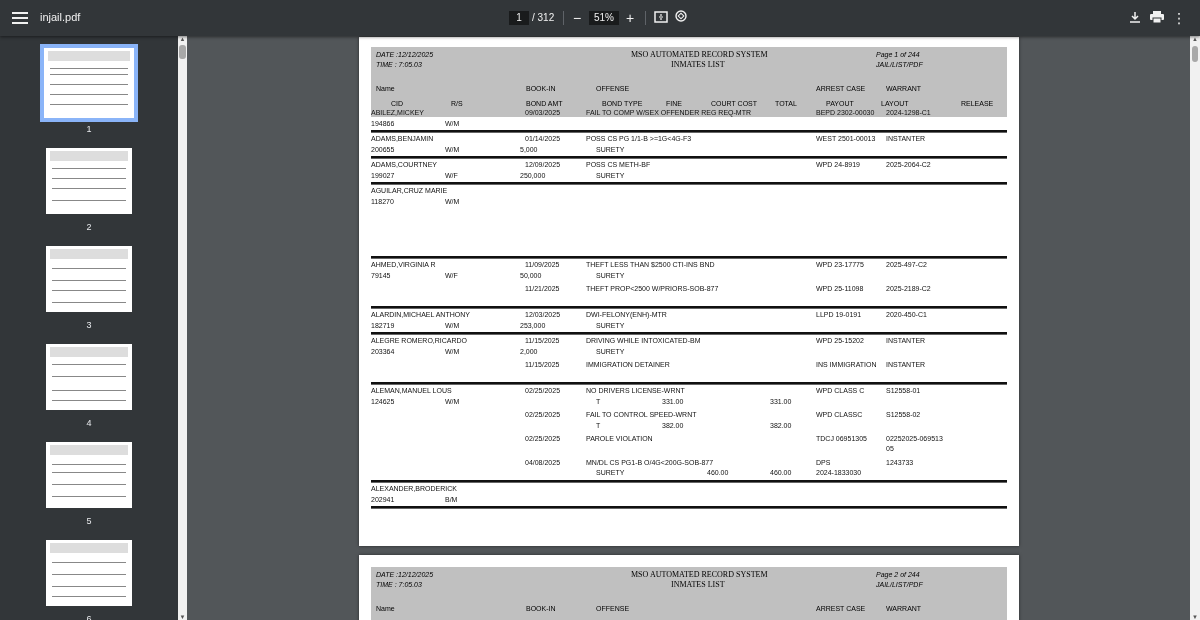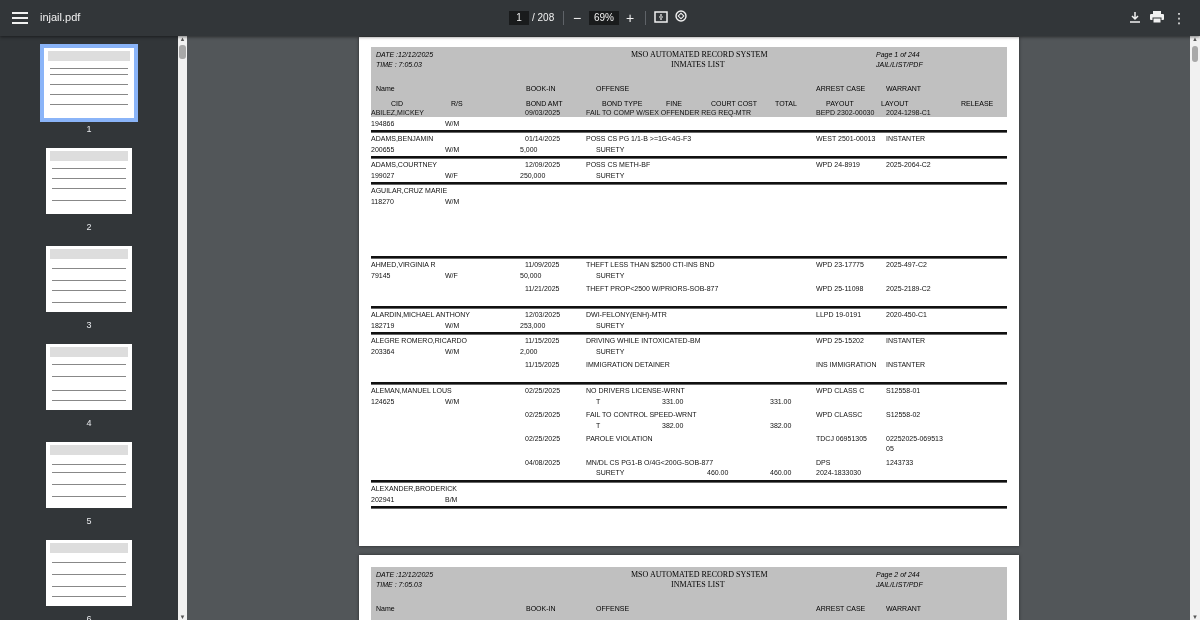--- a/index.html
+++ b/index.html
@@ -36,24 +36,24 @@
 <body>
 
 <div class="toolbar">
   <div class="menu-btn">
       <span></span>
       <span></span>
       <span></span>
     </div>
   <div class="title">injail.pdf</div>
   <div class="pagebox">1</div>
-  <div class="pagetotal">/ 208</div>
+  <div class="pagetotal">/ 312</div>
   <div class="sep" style="left:563px"></div>
   <div class="tb-icon" style="left:568px">−</div>
-  <div class="zoombox">69%</div>
+  <div class="zoombox">51%</div>
   <div class="tb-icon" style="left:621px">+</div>
   <div class="sep" style="left:645px"></div>
   <div class="tb-icon" style="left:652px"><svg width="14" height="12" viewBox="0 0 14 12">
         <rect x="1" y="1" width="12" height="10" fill="none" stroke="#f1f1f1" stroke-width="1.5"></rect>
         <path d="M7 3v2M7 7v2M5 6h4" stroke="#f1f1f1" stroke-width="1.2"></path>
       </svg></div>
   <div class="tb-icon" style="left:672px"><svg width="14" height="14" viewBox="0 0 14 14">
         <circle cx="7" cy="7" r="5" fill="none" stroke="#f1f1f1" stroke-width="1.4"></circle>
         <rect x="5" y="5" width="4" height="4" fill="none" stroke="#f1f1f1" transform="rotate(45 7 7)"></rect>
       </svg></div>

